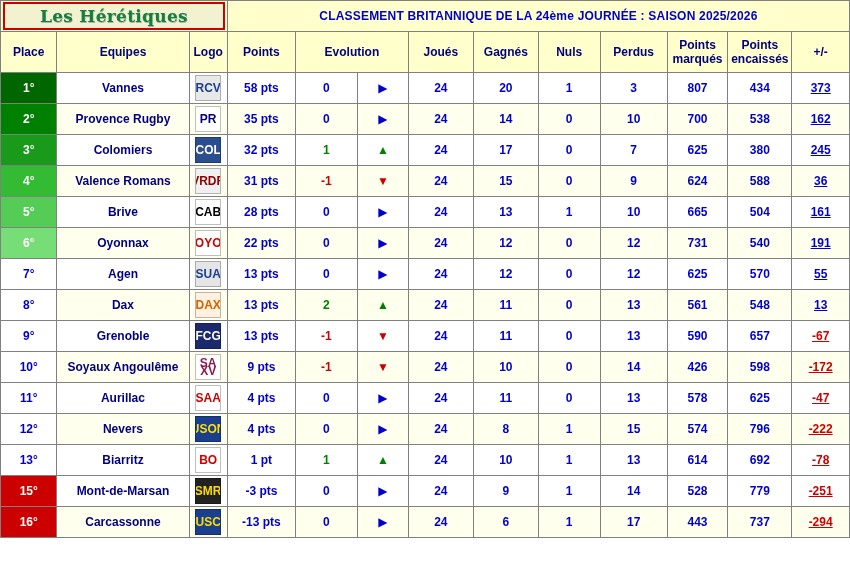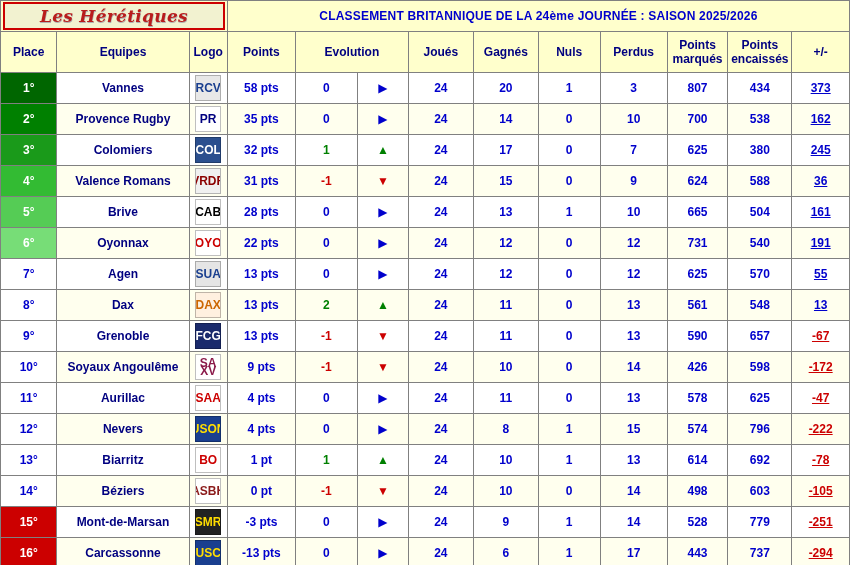--- a/index.html
+++ b/index.html
@@ -41,24 +41,23 @@
     align-items:center;
     justify-content:center;
     height:28px;
     background:#f2f2d0;
     border:2px solid #cc0000;
     margin:1px 2px;
     box-sizing:border-box;
   }
   .logo-text{
     font-family:"DejaVu Serif", serif;
-    font-style:italic;
     font-weight:bold;
     font-size:17px;
-    color:#b91c1c;
+    color:#15803d;
     letter-spacing:0.3px;
     text-shadow:0.5px 0.5px 0 #b0b0b0;
   }
   .title-main{
     background:#ffffcc;
     color:#0000cc;
     font-weight:bold;
     font-size:13.5px;
     letter-spacing:0.2px;
     height:30px;
@@ -413,37 +412,20 @@
           <td class="evo-arrow bg-white arr-up">▲</td>
           <td class="num bg-white">24</td>
           <td class="num bg-white">10</td>
           <td class="num bg-white">1</td>
           <td class="num bg-white">13</td>
           <td class="num bg-white">614</td>
           <td class="num bg-white">692</td>
           <td class="diff bg-white c-red">-78</td>
         </tr>
         <tr>
-          <td class="place" style="background:#ffffff;color:#0000cc">14°</td>
-          <td class="team bg-cream">Béziers</td>
-          <td class="logo bg-cream">
-            <div class="badge" style="background:#ffffff;color:#8b1a1a">ASBH</div>
-          </td>
-          <td class="pts bg-cream">0 pt</td>
-          <td class="evo-num bg-cream c-red">-1</td>
-          <td class="evo-arrow bg-cream arr-down">▼</td>
-          <td class="num bg-cream">24</td>
-          <td class="num bg-cream">10</td>
-          <td class="num bg-cream">0</td>
-          <td class="num bg-cream">14</td>
-          <td class="num bg-cream">498</td>
-          <td class="num bg-cream">603</td>
-          <td class="diff bg-cream c-red">-105</td>
-        </tr>
-        <tr>
           <td class="place" style="background:#cc0000;color:#ffffff">15°</td>
           <td class="team bg-white">Mont-de-Marsan</td>
           <td class="logo bg-white">
             <div class="badge" style="background:#222222;color:#ffdd00">SMR</div>
           </td>
           <td class="pts bg-white">-3 pts</td>
           <td class="evo-num bg-white c-blue">0</td>
           <td class="evo-arrow bg-white arr-flat">▶</td>
           <td class="num bg-white">24</td>
           <td class="num bg-white">9</td>

